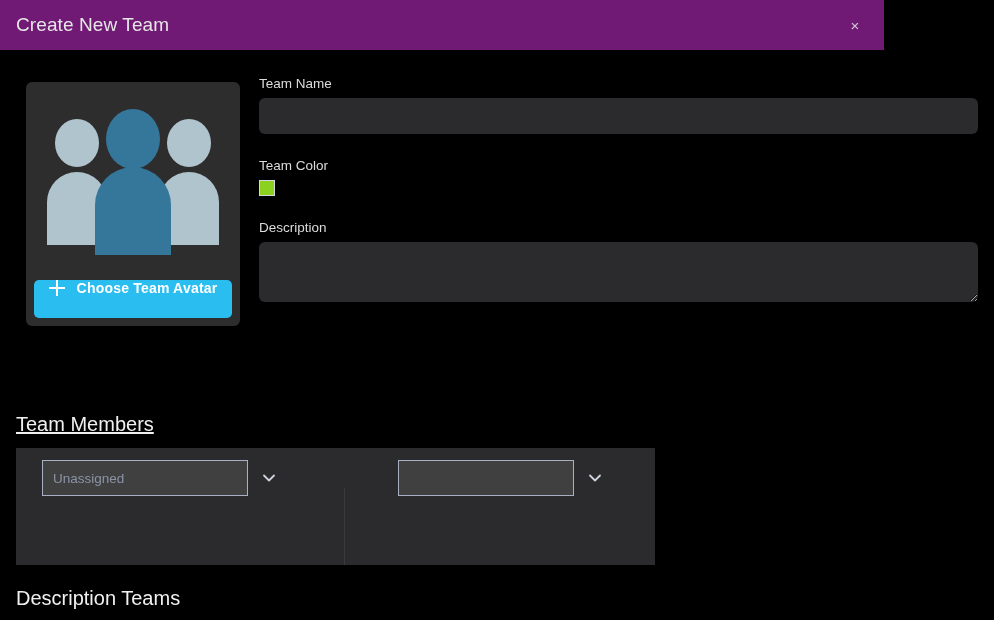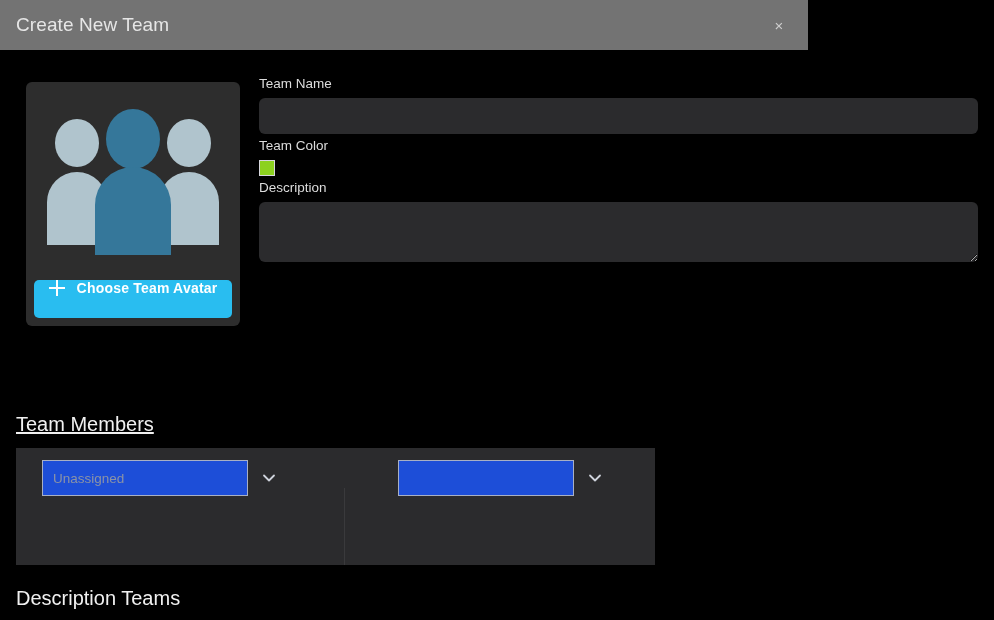--- a/index.html
+++ b/index.html
@@ -13,23 +13,23 @@
     font-family: "Liberation Sans", sans-serif;
     color: #e8e8e8;
     overflow: hidden;
     position: relative;
   }
 
   
   .dialog-header {
     position: absolute;
     left: 0; top: 0;
-    width: 808px;
+    width: 884px;
     height: 50px;
-    background: #737373;
+    background: #701a75;
     display: flex;
     align-items: center;
   }
   .dialog-title {
     margin-left: 16px;
     font-size: 19px;
     font-weight: 400;
     color: #e6e6e6;
     letter-spacing: 0.1px;
   }
@@ -125,21 +125,21 @@
     position: absolute;
     left: 259px;
     top: 26px;
     width: 719px;
   }
   .field-label {
     font-size: 13.5px;
     color: #dcdcdc;
     margin-bottom: 7px;
   }
-  .field-group { margin-bottom: 4px; }
+  .field-group { margin-bottom: 24px; }
   .text-input {
     display: block;
     width: 719px;
     height: 36px;
     box-sizing: border-box;
     background: #2b2b2d;
     border: none;
     border-radius: 6px;
     outline: none;
     color: #e8e8e8;
@@ -221,21 +221,21 @@
     position: absolute;
     top: 12px;
     display: flex;
     align-items: center;
   }
   .select-wrap.member { left: 26px; }
   .select-wrap.role { left: 382px; }
   .select-box {
     height: 36px;
     box-sizing: border-box;
-    background: #1d4ed8;
+    background: #404040;
     border: 1px solid #a8b0c4;
     outline: none;
     color: #e8e8e8;
     font-family: "Liberation Sans", sans-serif;
     font-size: 13.5px;
     padding: 0 10px;
   }
   .select-box.member { width: 206px; }
   .select-box.role { width: 176px; }
   .select-box::placeholder { color: #8b93a6; }

